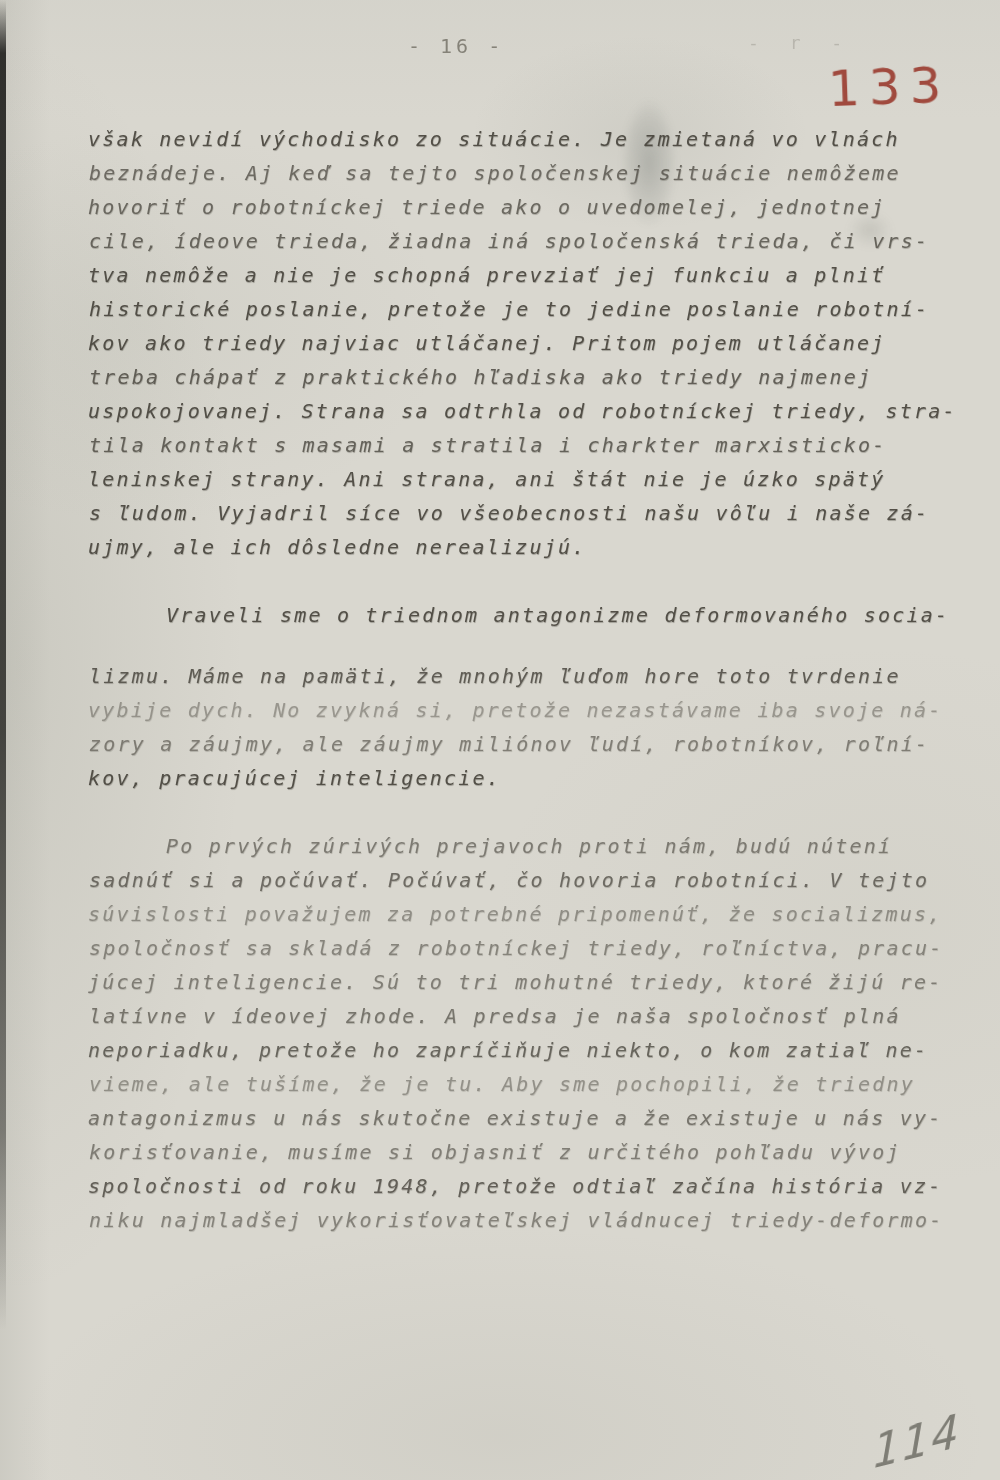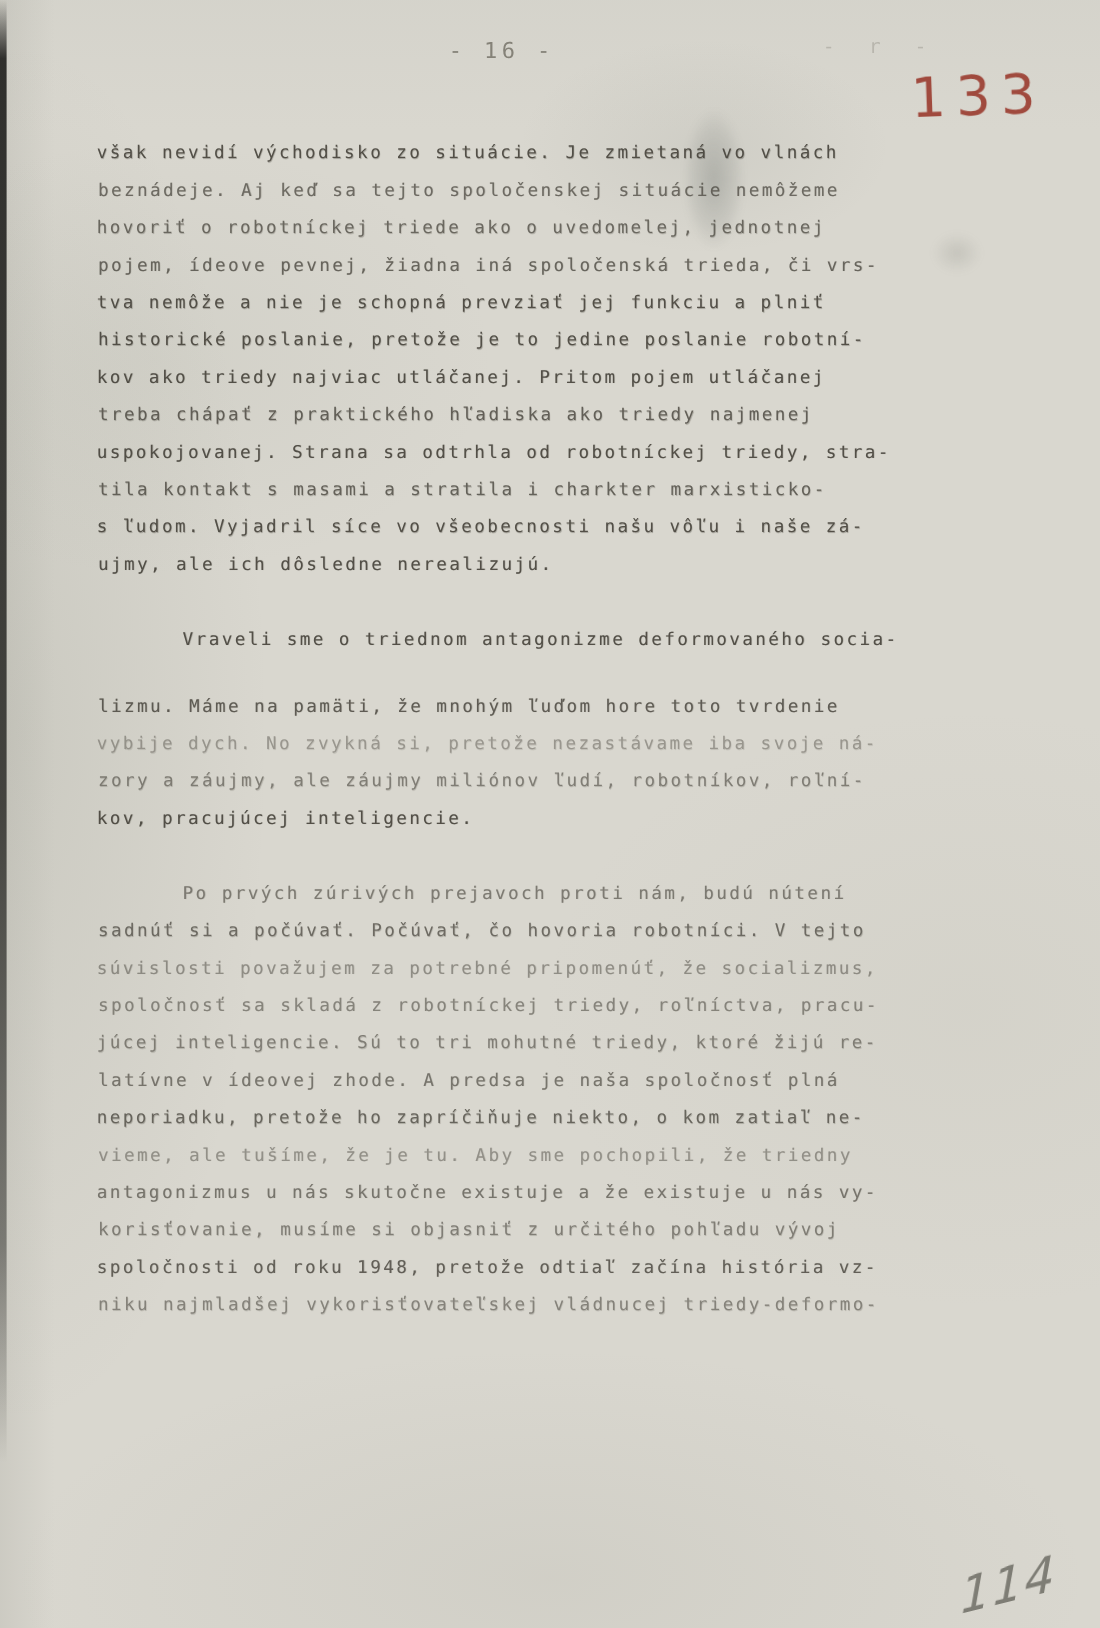--- a/index.html
+++ b/index.html
@@ -55,25 +55,26 @@
   .pencil-num{
     position:absolute;left:872px;top:1416px;
     font-family:"DejaVu Sans","Liberation Sans",sans-serif;
     font-size:44px;font-style:italic;color:#6f6e66;opacity:.85;
     letter-spacing:2px;transform:rotate(-14deg) skewX(-14deg);
     filter:blur(.4px);
   }
   
   .body{
     position:absolute;left:88px;top:122px;width:830px;
-    font-size:16px;line-height:34px;letter-spacing:2.2px;
+    font-size:20px;line-height:34px;letter-spacing:2.2px;
     color:#403d35;
     text-shadow:.5px .5px .7px rgba(40,36,28,.35);
     filter:blur(.25px);
     white-space:nowrap;
+    font-style:italic;
   }
   .para{margin:0 0 34px 0;}
   .para.indented .tline:first-child{padding-left:78px;}
   .tline{height:34px;opacity:.88;}
   .tline:nth-child(even){transform:translateX(1px);}
   
   .para:nth-of-type(1) .tline:nth-child(2){opacity:.70;}
   .para:nth-of-type(1) .tline:nth-child(3){opacity:.72;}
   .para:nth-of-type(1) .tline:nth-child(4){opacity:.74;}
   .para:nth-of-type(1) .tline:nth-child(8){opacity:.78;}
@@ -106,27 +107,28 @@
 
   <div class="header-num">- 16 -</div>
   <div class="faint-mark">- r -</div>
   <div class="red-num">133</div>
 
   <div class="body" id="doc-body">
       <div class="para">
         <div class="tline">však nevidí východisko zo situácie. Je zmietaná vo vlnách</div>
         <div class="tline">beznádeje. Aj keď sa tejto spoločenskej situácie nemôžeme</div>
         <div class="tline">hovoriť o robotníckej triede ako o uvedomelej, jednotnej</div>
-        <div class="tline">pojem, ídeove pevnej, žiadna iná spoločenská trieda, či vrs-</div>
+        <div class="tline">cile, ídeove trieda, žiadna iná spoločenská trieda, či vrs-</div>
         <div class="tline">tva nemôže a nie je schopná prevziať jej funkciu a plniť</div>
         <div class="tline">historické poslanie, pretože je to jedine poslanie robotní-</div>
         <div class="tline">kov ako triedy najviac utláčanej. Pritom pojem utláčanej</div>
         <div class="tline">treba chápať z praktického hľadiska ako triedy najmenej</div>
         <div class="tline">uspokojovanej. Strana sa odtrhla od robotníckej triedy, stra-</div>
         <div class="tline">tila kontakt s masami a stratila i charkter marxisticko-</div>
+        <div class="tline">leninskej strany. Ani strana, ani štát nie je úzko spätý</div>
         <div class="tline">s ľudom. Vyjadril síce vo všeobecnosti našu vôľu i naše zá-</div>
         <div class="tline">ujmy, ale ich dôsledne nerealizujú.</div>
       </div>
       <div class="para indented">
         <div class="tline">Vraveli sme o triednom antagonizme deformovaného socia-</div>
         <div class="tline">lizmu. Máme na pamäti, že mnohým ľuďom hore toto tvrdenie</div>
         <div class="tline">vybije dych. No zvykná si, pretože nezastávame iba svoje ná-</div>
         <div class="tline">zory a záujmy, ale záujmy miliónov ľudí, robotníkov, roľní-</div>
         <div class="tline">kov, pracujúcej inteligencie.</div>
       </div>

